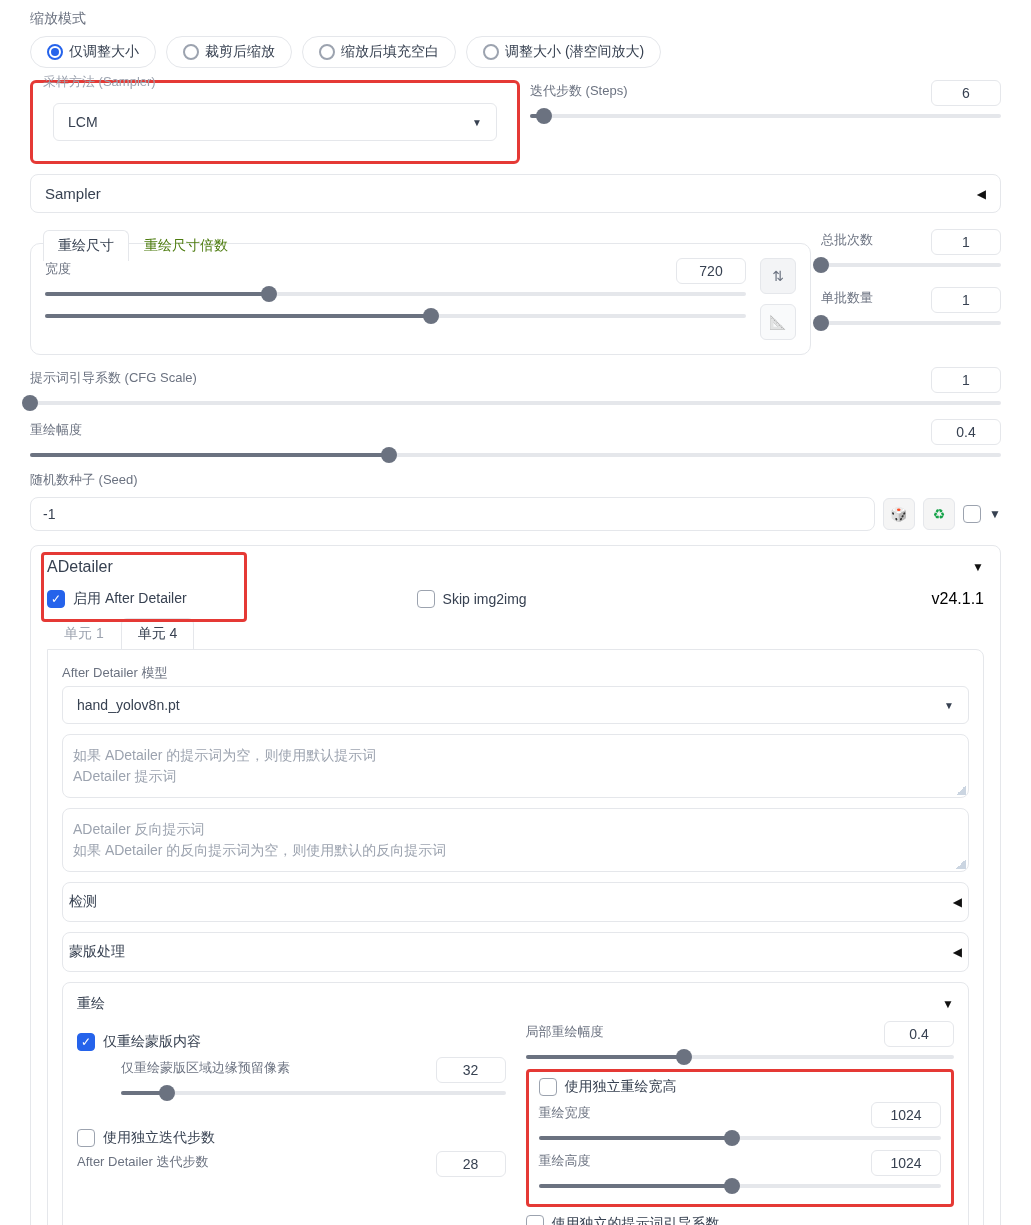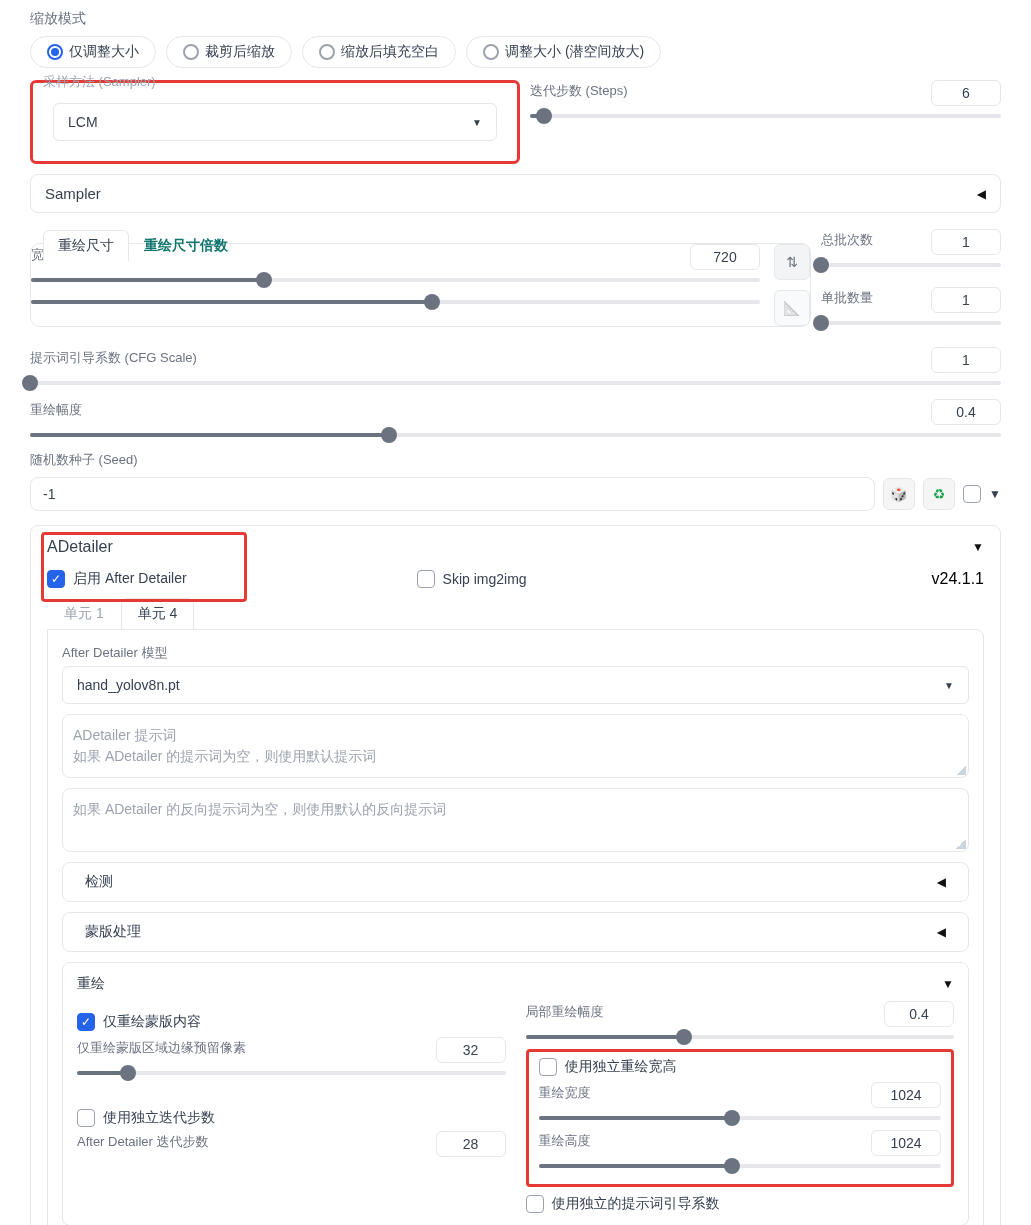--- a/index.html
+++ b/index.html
@@ -21,48 +21,48 @@
 .slider-field { margin-bottom: 6px; }
 .slider-top { display: flex; justify-content: space-between; align-items: center; margin-bottom: 4px; }
 .num-box { border: 1px solid #e5e7eb; border-radius: 6px; padding: 4px 10px; min-width: 70px; text-align: center; background: #fff; }
 .slider { position: relative; height: 12px; display: flex; align-items: center; }
 .slider-track { position: absolute; width: 100%; height: 4px; background: #e5e7eb; border-radius: 2px; }
 .slider-fill { position: absolute; left: 0; height: 4px; background: #6b7280; border-radius: 2px; }
 .slider-thumb { position: absolute; width: 16px; height: 16px; background: #6b7280; border-radius: 50%; transform: translateX(-50%); top: -2px; }
 .accordion { border: 1px solid #e5e7eb; border-radius: 8px; padding: 10px 14px; margin-top: 10px; display: flex; justify-content: space-between; align-items: center; }
 .acc-title { font-size: 15px; color: #374151; }
 .acc-arrow { font-size: 12px; color: #111; }
-.resize-box { border: 1px solid #e5e7eb; border-radius: 10px; margin-top: 14px; display: flex; gap: 14px; align-items: stretch; position: relative; }
+.resize-box { border: 1px solid #e5e7eb; border-radius: 10px; padding: 14px; margin-top: 14px; display: flex; gap: 14px; align-items: stretch; position: relative; }
 .resize-left { flex: 1; }
 .resize-btns { display: flex; flex-direction: column; gap: 10px; justify-content: center; }
 .icon-btn { width: 36px; height: 36px; border: 1px solid #e5e7eb; border-radius: 6px; display: flex; align-items: center; justify-content: center; background: #f9fafb; color: #6b7280; }
 .icon-btn.active { background: #f3f4f6; }
 .tabs { display: flex; position: absolute; top: -14px; left: 12px; }
 .tab { padding: 6px 14px; border: 1px solid #e5e7eb; border-bottom: none; border-radius: 6px 6px 0 0; background: #fff; font-size: 14px; color: #374151; }
-.tab.inactive { color: #0f766e; border-color: transparent; background: transparent; font-weight: bold; }
+.tab.inactive { color: #4d7c0f; border-color: transparent; background: transparent; }
 .right-col { width: 180px; }
 .seed-row { display: flex; gap: 8px; align-items: center; margin-top: 8px; }
 .seed-input { flex: 1; border: 1px solid #e5e7eb; border-radius: 8px; padding: 8px 12px; }
 .seed-btn { width: 32px; height: 32px; border: 1px solid #e5e7eb; border-radius: 6px; display: flex; align-items: center; justify-content: center; background: #f5f5f5; }
 .small-check { width: 18px; height: 18px; border: 1px solid #9ca3af; border-radius: 4px; display: inline-block; }
 .acc-big { border: 1px solid #e5e7eb; border-radius: 8px; padding: 12px 16px; margin-top: 14px; }
 .acc-header { display: flex; justify-content: space-between; align-items: center; }
 .acc-version { color: #000000; font-size: 16px; }
 .check-row { display: flex; align-items: center; gap: 8px; margin-top: 12px; }
 .checkbox { width: 18px; height: 18px; border-radius: 4px; display: inline-flex; align-items: center; justify-content: center; border: 1px solid #9ca3af; }
 .checkbox.checked { background: #2563eb; border-color: #2563eb; color: #fff; font-size: 12px; }
 .adetailer-top { position: relative; }
 .red-box-1 { position: absolute; border: 3px solid #e53935; border-radius: 4px; left: -6px; top: -6px; width: 206px; height: 70px; pointer-events: none; }
 .unit-tabs { display: flex; margin-top: 10px; }
 .unit-tab { padding: 6px 16px; border: 1px solid #e5e7eb; border-bottom: none; border-radius: 6px 6px 0 0; background: #fff; }
 .unit-tab.inactive { border-color: transparent; color: #9ca3af; }
 .unit-body { border: 1px solid #e5e7eb; border-radius: 0 8px 8px 8px; padding: 14px; }
 .textarea-box { border: 1px solid #e5e7eb; border-radius: 8px; padding: 10px; margin-top: 10px; color: #9ca3af; line-height: 1.5; min-height: 64px; position: relative; }
 .textarea-box .resize-grip { position: absolute; bottom: 2px; right: 2px; width: 10px; height: 10px; background: linear-gradient(135deg, transparent 50%, #cbd5e1 50%); }
-.sub-acc { border: 1px solid #e5e7eb; border-radius: 8px; padding: 10px 22px; margin-top: 10px; display: flex; justify-content: space-between; align-items: center; }
+.sub-acc { border: 1px solid #e5e7eb; border-radius: 8px; padding: 10px 6px; margin-top: 10px; display: flex; justify-content: space-between; align-items: center; }
 .repaint-body { border: 1px solid #e5e7eb; border-radius: 8px; margin-top: 10px; padding: 12px 14px; }
 .two-col { display: flex; gap: 20px; }
 .two-col > div { flex: 1; }
 .red-box-2 { border: 3px solid #e53935; border-radius: 4px; padding: 6px 10px; }
 .label-text { font-size: 13px; color: #6b7280; margin-bottom: 4px; }
 </style>
 </head>
 <body>
 
 <div class="container" style="position:relative;">
@@ -244,25 +244,26 @@
       <div class="unit-tab">单元 4</div>
     </div>
     <div class="unit-body">
       <div class="label-text">After Detailer 模型</div>
       <div class="select-inner" style="margin-top:4px;">
         <span>hand_yolov8n.pt</span>
         <span class="caret">▼</span>
       </div>
 
       <div class="textarea-box">
+        <div>如果 ADetailer 的提示词为空，则使用默认提示词</div>
         <div>ADetailer 提示词</div>
-        <div>如果 ADetailer 的提示词为空，则使用默认提示词</div>
         <div class="resize-grip"></div>
       </div>
       <div class="textarea-box">
+        <div>ADetailer 反向提示词</div>
         <div>如果 ADetailer 的反向提示词为空，则使用默认的反向提示词</div>
         <div class="resize-grip"></div>
       </div>
 
       <div class="sub-acc">
         <span>检测</span>
         <span class="acc-arrow">◀</span>
       </div>
       <div class="sub-acc">
         <span>蒙版处理</span>
@@ -273,21 +274,21 @@
         <div class="acc-header" style="margin-bottom:8px;">
           <span>重绘</span>
           <span class="acc-arrow">▼</span>
         </div>
         <div class="two-col">
           <div>
             <div class="check-row">
               <span class="checkbox checked">✓</span>
               <span>仅重绘蒙版内容</span>
             </div>
-            <div class="slider-field" style="margin-top:6px;">
+            <div class="slider-field" style="margin-top:6px;margin-left:44px;">
               <div class="slider-top">
                   <span class="label-text">仅重绘蒙版区域边缘预留像素</span>
                   <span class="num-box">32</span>
                 </div>
               <div class="slider">
                   <div class="slider-track"></div>
                   <div class="slider-fill" style="width:12%"></div>
                   <div class="slider-thumb" style="left:12%"></div>
                 </div>
             </div>

